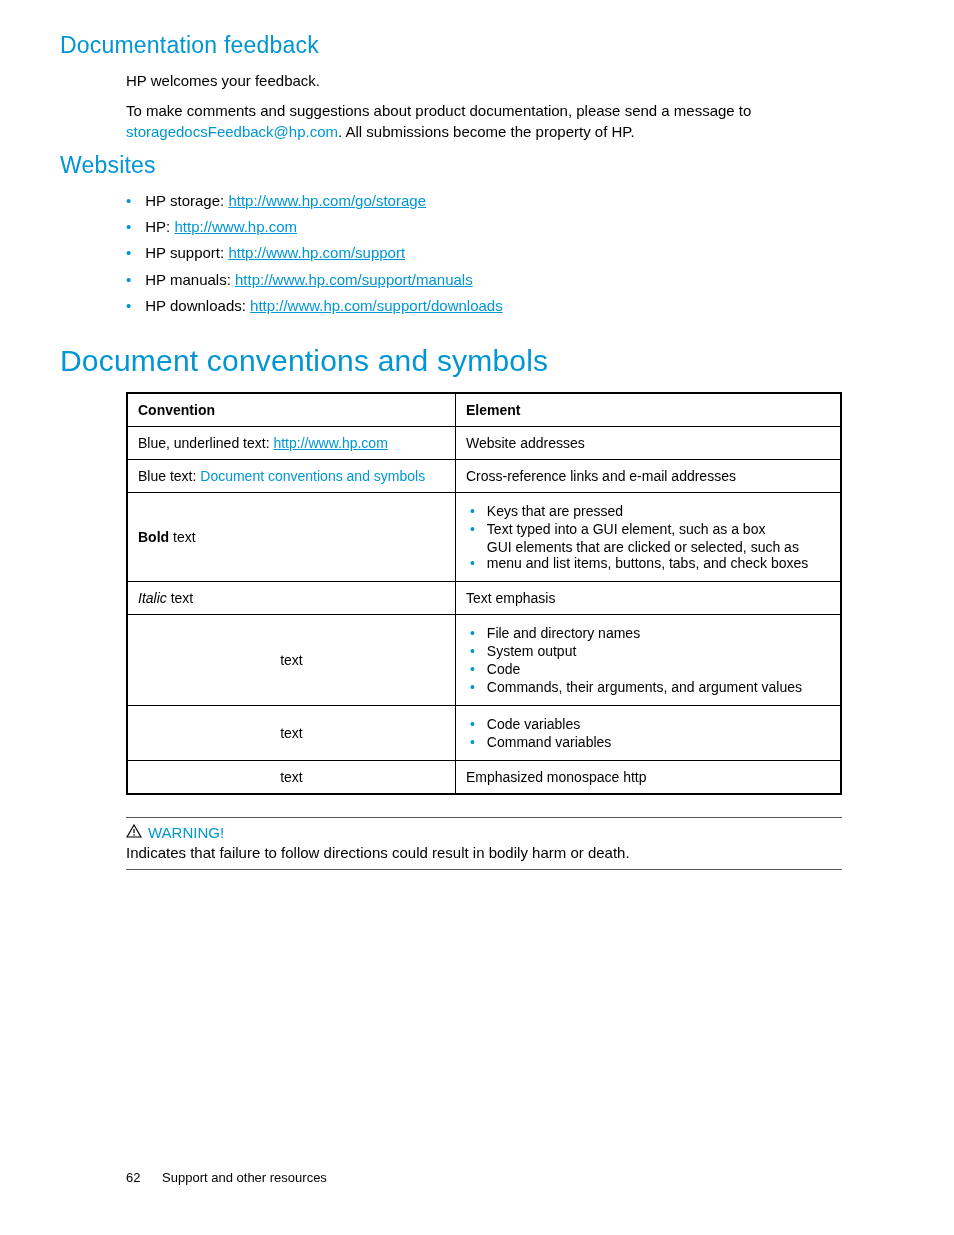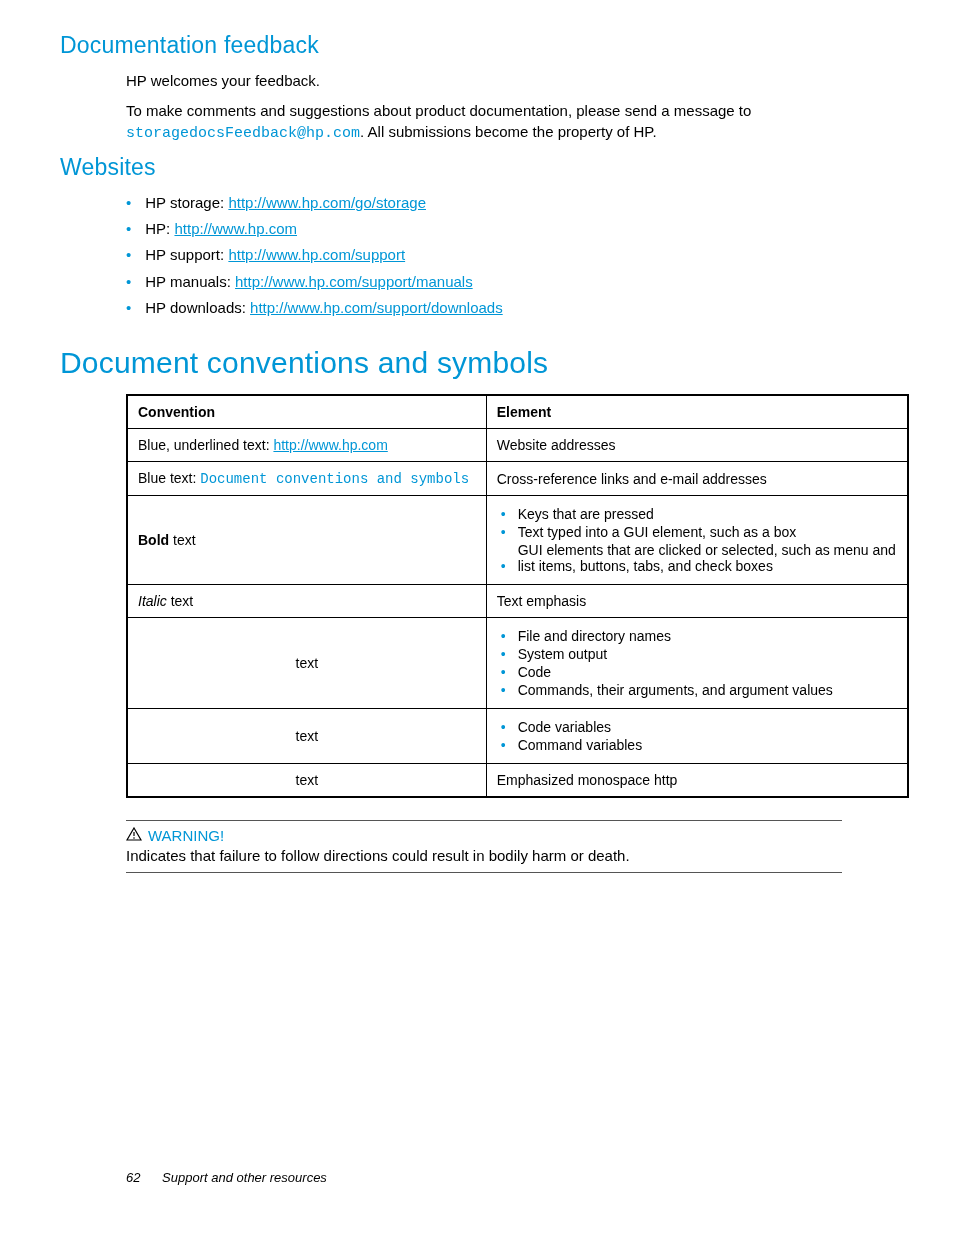--- a/index.html
+++ b/index.html
@@ -41,41 +41,40 @@
     margin: 6px 0 10px 0;
     line-height: 1.35;
   }
   a, .link {
     color: #0096d6;
     text-decoration: underline;
   }
   .link-nound {
     color: #0096d6;
     text-decoration: none;
-    font-family: Liberation Mono, monospace;
   }
   ul.bullets {
     list-style: none;
     padding: 0;
     margin: 4px 0 0 66px;
   }
   ul.bullets > li {
     display: flex;
     align-items: flex-start;
     margin: 6px 0;
     line-height: 1.35;
   }
   ul.bullets > li::before {
     content: "•";
     color: #0096d6;
     margin-right: 14px;
     font-size: 15px;
   }
   table.conv {
-    width: 783px;
+    width: 716px;
     margin-left: 66px;
     border-collapse: collapse;
     border: 2px solid #000;
     margin-top: 10px;
   }
   table.conv th, table.conv td {
     border: 1px solid #000;
     padding: 8px 10px;
     text-align: left;
     vertical-align: middle;
@@ -118,21 +117,20 @@
   .warning-head .icon {
     margin-right: 6px;
     display: inline-block;
   }
   .footer {
     position: absolute;
     bottom: 50px;
     left: 126px;
     font-size: 13px;
     color: #000;
-    font-style: italic;
   }
   .footer .pgnum {
     margin-right: 18px;
   }
 </style>
 </head>
 <body>
 
 <div class="page">
 

